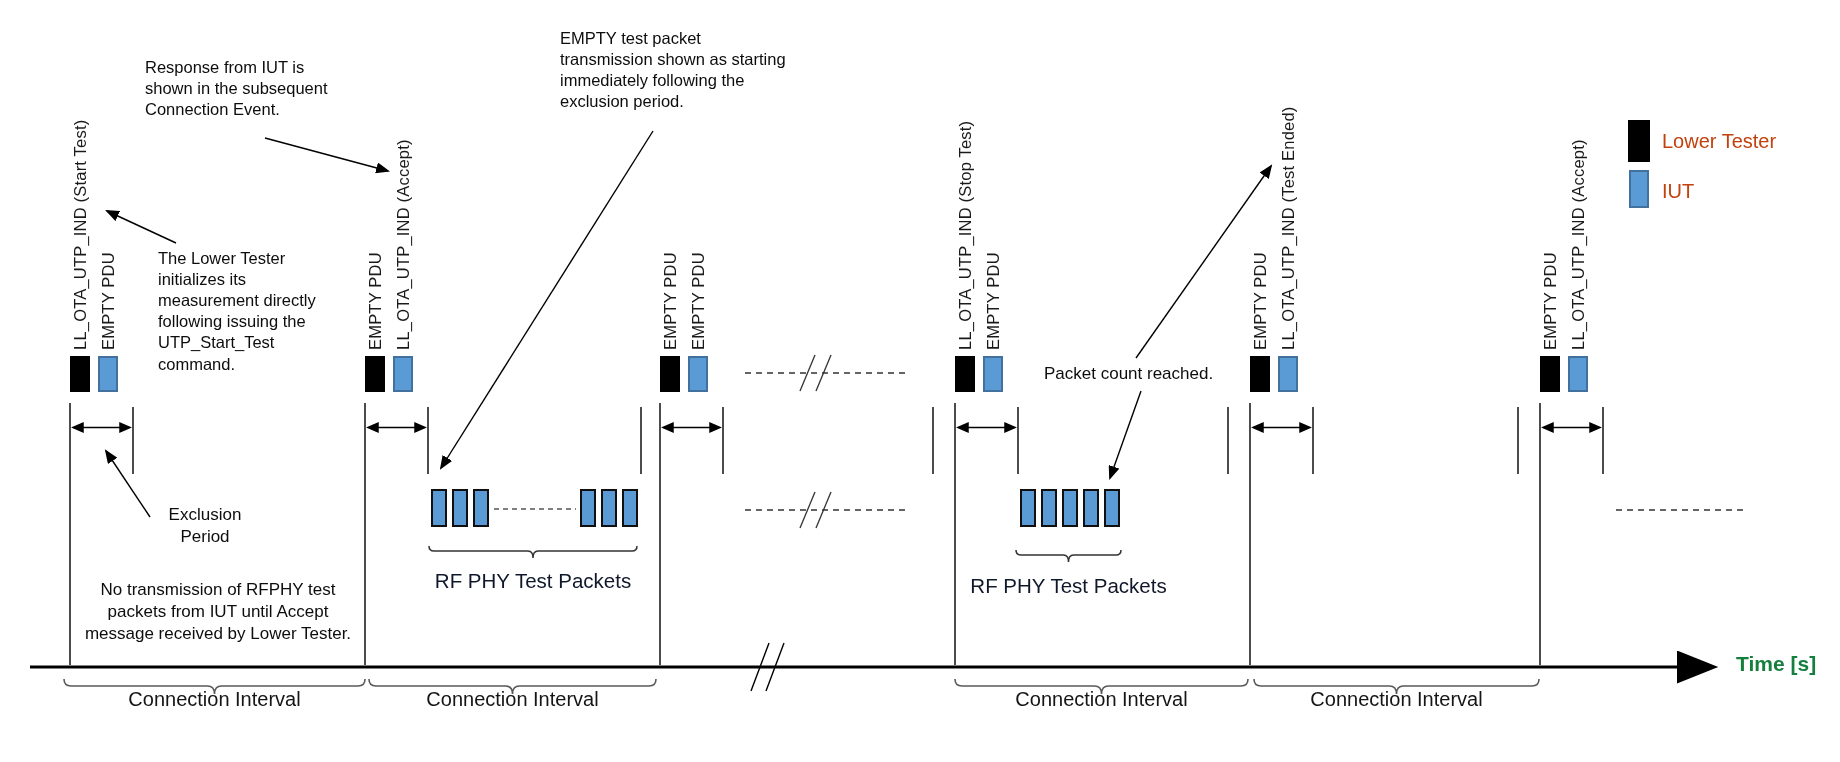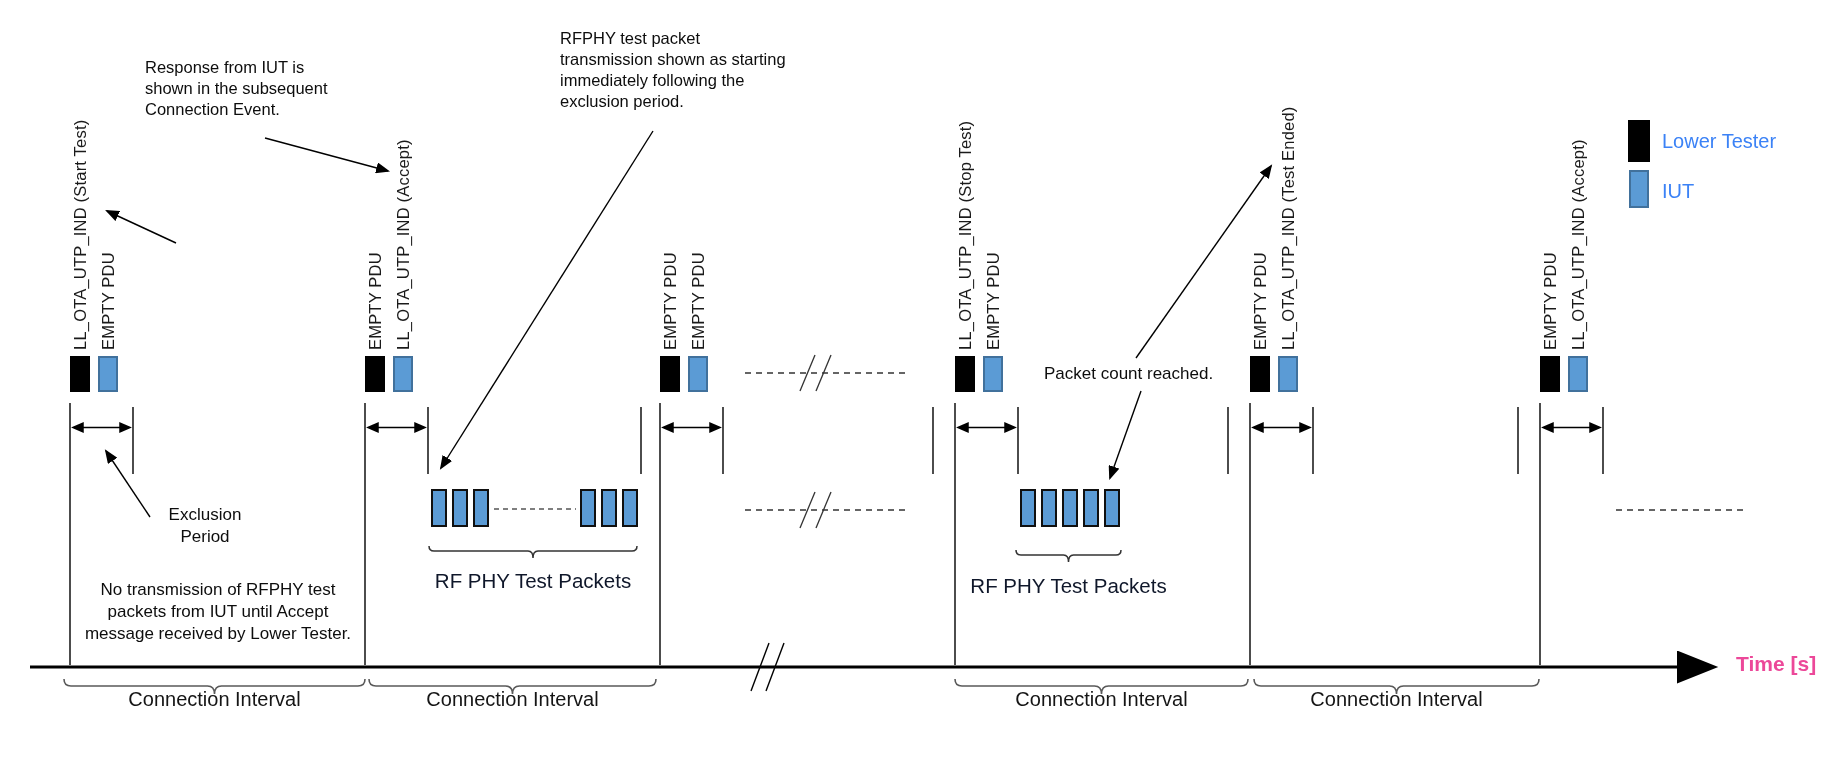--- a/index.html
+++ b/index.html
@@ -11,22 +11,22 @@
   .blue{background:#5B9BD5;border:2px solid #41719C;width:16px;height:32px;}
   .pkt{position:absolute;top:489px;width:12px;height:34px;background:#5B9BD5;border:2px solid #101010;z-index:2;}
   .vlabel{position:absolute;top:350px;transform:rotate(-90deg);transform-origin:0 0;
           white-space:nowrap;font-size:16.5px;line-height:19px;letter-spacing:.2px;color:#1a1a1a;z-index:2;}
   .note{position:absolute;font-size:16.5px;line-height:1.28;color:#0d0d0d;z-index:2;}
   .center{text-align:center;margin-top:9px;}
   .ci-label{position:absolute;top:688px;font-size:20px;color:#151515;text-align:center;z-index:2;}
   .rf-label{position:absolute;font-size:20.5px;color:#0f172a;text-align:center;z-index:2;}
   .legend-swatch-black{position:absolute;left:1628px;top:120px;width:22px;height:42px;background:#000;z-index:2;}
   .legend-swatch-blue{position:absolute;left:1629px;top:170px;width:16px;height:34px;background:#5B9BD5;border:2px solid #41719C;z-index:2;}
-  .legend-text{position:absolute;left:1662px;font-size:20px;color:#3b82f6;z-index:2;text-align:right;}
-  .time-label{position:absolute;left:1736px;top:652px;font-size:21px;font-weight:bold;color:#ec4899;z-index:2;}
+  .legend-text{position:absolute;left:1662px;font-size:20px;color:#c2410c;z-index:2;text-align:right;}
+  .time-label{position:absolute;left:1736px;top:652px;font-size:21px;font-weight:bold;color:#15803d;z-index:2;}
 </style>
 </head>
 <body>
 
 <div id="canvas">
 
   <svg id="lines" width="1840" height="762" viewBox="0 0 1840 762">
     <defs>
       <marker id="ah" viewBox="0 0 10 8" refX="8.5" refY="4" markerWidth="10" markerHeight="8" orient="auto">
         <path d="M0,0 L10,4 L0,8 Z" fill="#000"></path>
@@ -160,21 +160,22 @@
   <div class="pkt" style="left:1020px"></div>
   <div class="pkt" style="left:1041px"></div>
   <div class="pkt" style="left:1062px"></div>
   <div class="pkt" style="left:1083px"></div>
   <div class="pkt" style="left:1104px"></div>
 
   <div class="rf-label" style="left:429px;width:208px;top:569px">RF PHY Test Packets</div>
   <div class="rf-label" style="left:966px;width:205px;top:574px">RF PHY Test Packets</div>
 
   <div class="note" style="left:145px;top:57px;width:185px">Response from IUT is shown in the subsequent Connection Event.</div>
-  <div class="note" style="left:560px;top:28px;width:228px">RFPHY test packet transmission shown as starting immediately following the exclusion period.</div>
+  <div class="note" style="left:158px;top:248px;width:165px">The Lower Tester initializes its measurement directly following issuing the UTP_Start_Test command.</div>
+  <div class="note" style="left:560px;top:28px;width:228px">EMPTY test packet transmission shown as starting immediately following the exclusion period.</div>
   <div class="note center" style="left:160px;top:495px;width:90px;font-size:17px">Exclusion Period</div>
   <div class="note center" style="left:81px;top:570px;width:274px;font-size:17px">No transmission of RFPHY test packets from IUT until Accept message received by Lower Tester.</div>
   <div class="note" style="left:1044px;top:363px;white-space:nowrap;font-size:17px">Packet count reached.</div>
 
   <div class="ci-label" style="left:64px;width:301px">Connection Interval</div>
   <div class="ci-label" style="left:369px;width:287px">Connection Interval</div>
   <div class="ci-label" style="left:955px;width:293px">Connection Interval</div>
   <div class="ci-label" style="left:1254px;width:285px">Connection Interval</div>
 
   <div class="time-label">Time [s]</div>

